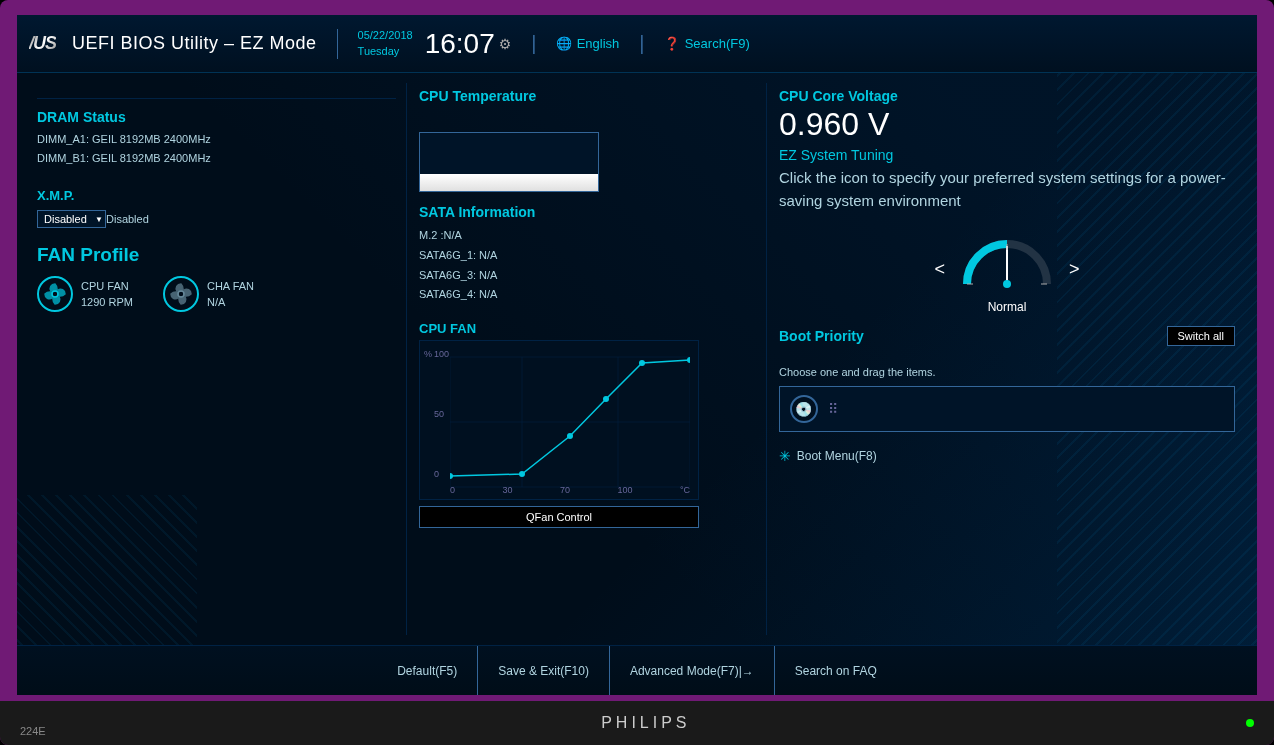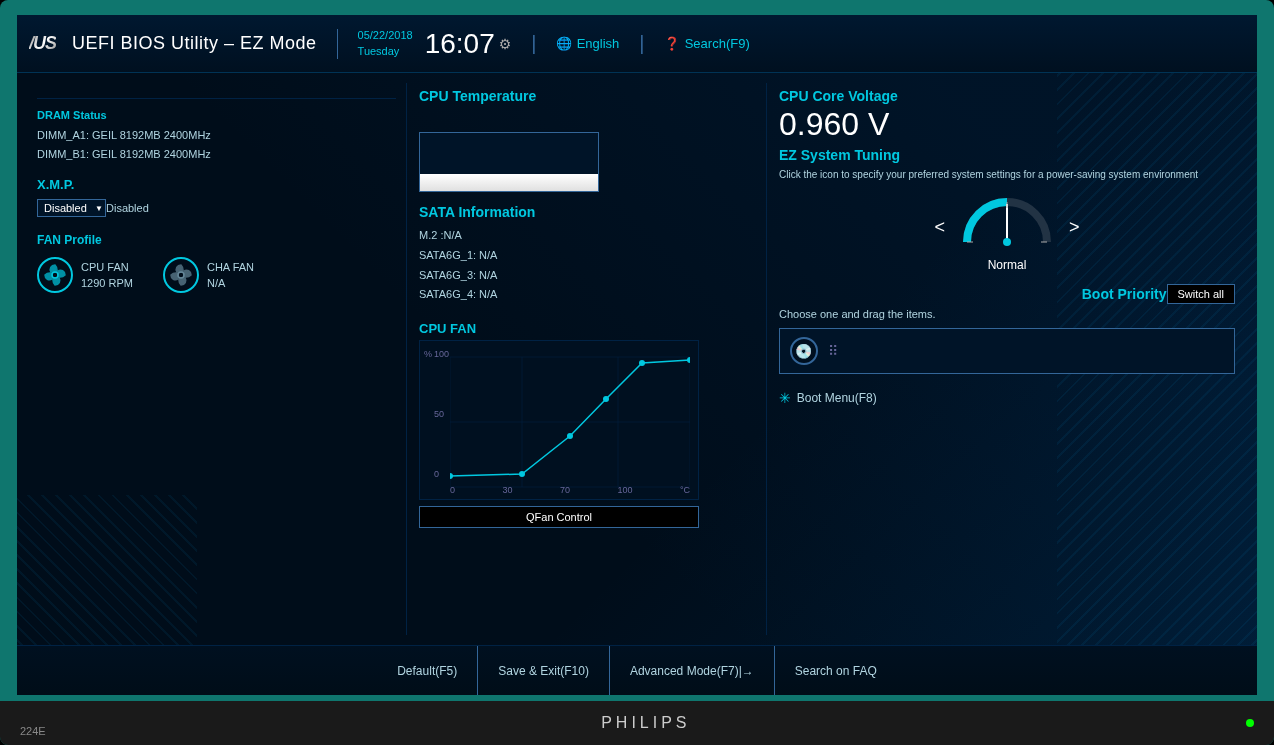--- a/index.html
+++ b/index.html
@@ -9,21 +9,21 @@
       background: #000;
       font-family: 'Segoe UI', Arial, sans-serif;
       overflow: hidden;
       position: relative;
     }
 
     
     .monitor-outer {
       width: 1274px;
       height: 745px;
-      background: #0f766e;
+      background: #701a75;
       border-radius: 8px;
       position: relative;
       overflow: hidden;
     }
 
     
     .bios-screen {
       width: 1240px;
       height: 680px;
       background: #000d1a;
@@ -188,27 +188,27 @@
     }
 
     .section-divider {
       border: none;
       border-top: 1px solid #002244;
       margin: 10px 0;
     }
 
     .dram-title {
       color: #00c8e0;
-      font-size: 11px;
+      font-size: 14px;
       font-weight: 600;
       margin-bottom: 5px;
     }
 
     .xmp-section {
-      margin-top: 14px;
+      margin-top: 21px;
     }
     .xmp-label {
       color: #00c8e0;
       font-size: 13px;
       font-weight: 600;
       margin-bottom: 6px;
     }
     .xmp-control {
       display: flex;
       align-items: center;
@@ -242,21 +242,21 @@
     .xmp-status {
       color: #b0d4e0;
       font-size: 11px;
     }
 
     .fan-section {
       margin-top: 16px;
     }
     .fan-profile-label {
       color: #00c8e0;
-      font-size: 12px;
+      font-size: 19px;
       font-weight: 600;
       margin-bottom: 10px;
     }
     .fan-items {
       display: flex;
       gap: 30px;
     }
     .fan-item {
       display: flex;
       align-items: center;
@@ -428,28 +428,28 @@
       font-weight: 300;
       margin-bottom: 10px;
     }
 
     .ez-tuning-section {
       margin-top: 4px;
     }
     .ez-tuning-title {
       color: #00c8e0;
       font-size: 14px;
-      font-weight: 700;
+      font-weight: 400;
       margin-bottom: 4px;
     }
     .ez-tuning-desc {
       color: #b0d4e0;
-      font-size: 10px;
+      font-size: 15px;
       line-height: 1.5;
-      margin-bottom: 0;
+      margin-bottom: 12px;
     }
 
     
     .gauge-container {
       display: flex;
       align-items: center;
       justify-content: center;
       gap: 12px;
       margin-bottom: 12px;
     }
@@ -464,22 +464,22 @@
       font-size: 12px;
       margin-top: 2px;
     }
 
     .boot-priority-section {
       margin-top: 8px;
     }
     .boot-priority-header {
       display: flex;
       align-items: center;
-      justify-content: flex-end;
-      margin-bottom: 4px;
+      justify-content: space-between;
+      margin-bottom: 20px;
     }
     .boot-priority-title {
       color: #00c8e0;
       font-size: 14px;
       font-weight: 600;
     }
     .boot-priority-desc {
       color: #b0d4e0;
       font-size: 11px;
       margin-bottom: 8px;

